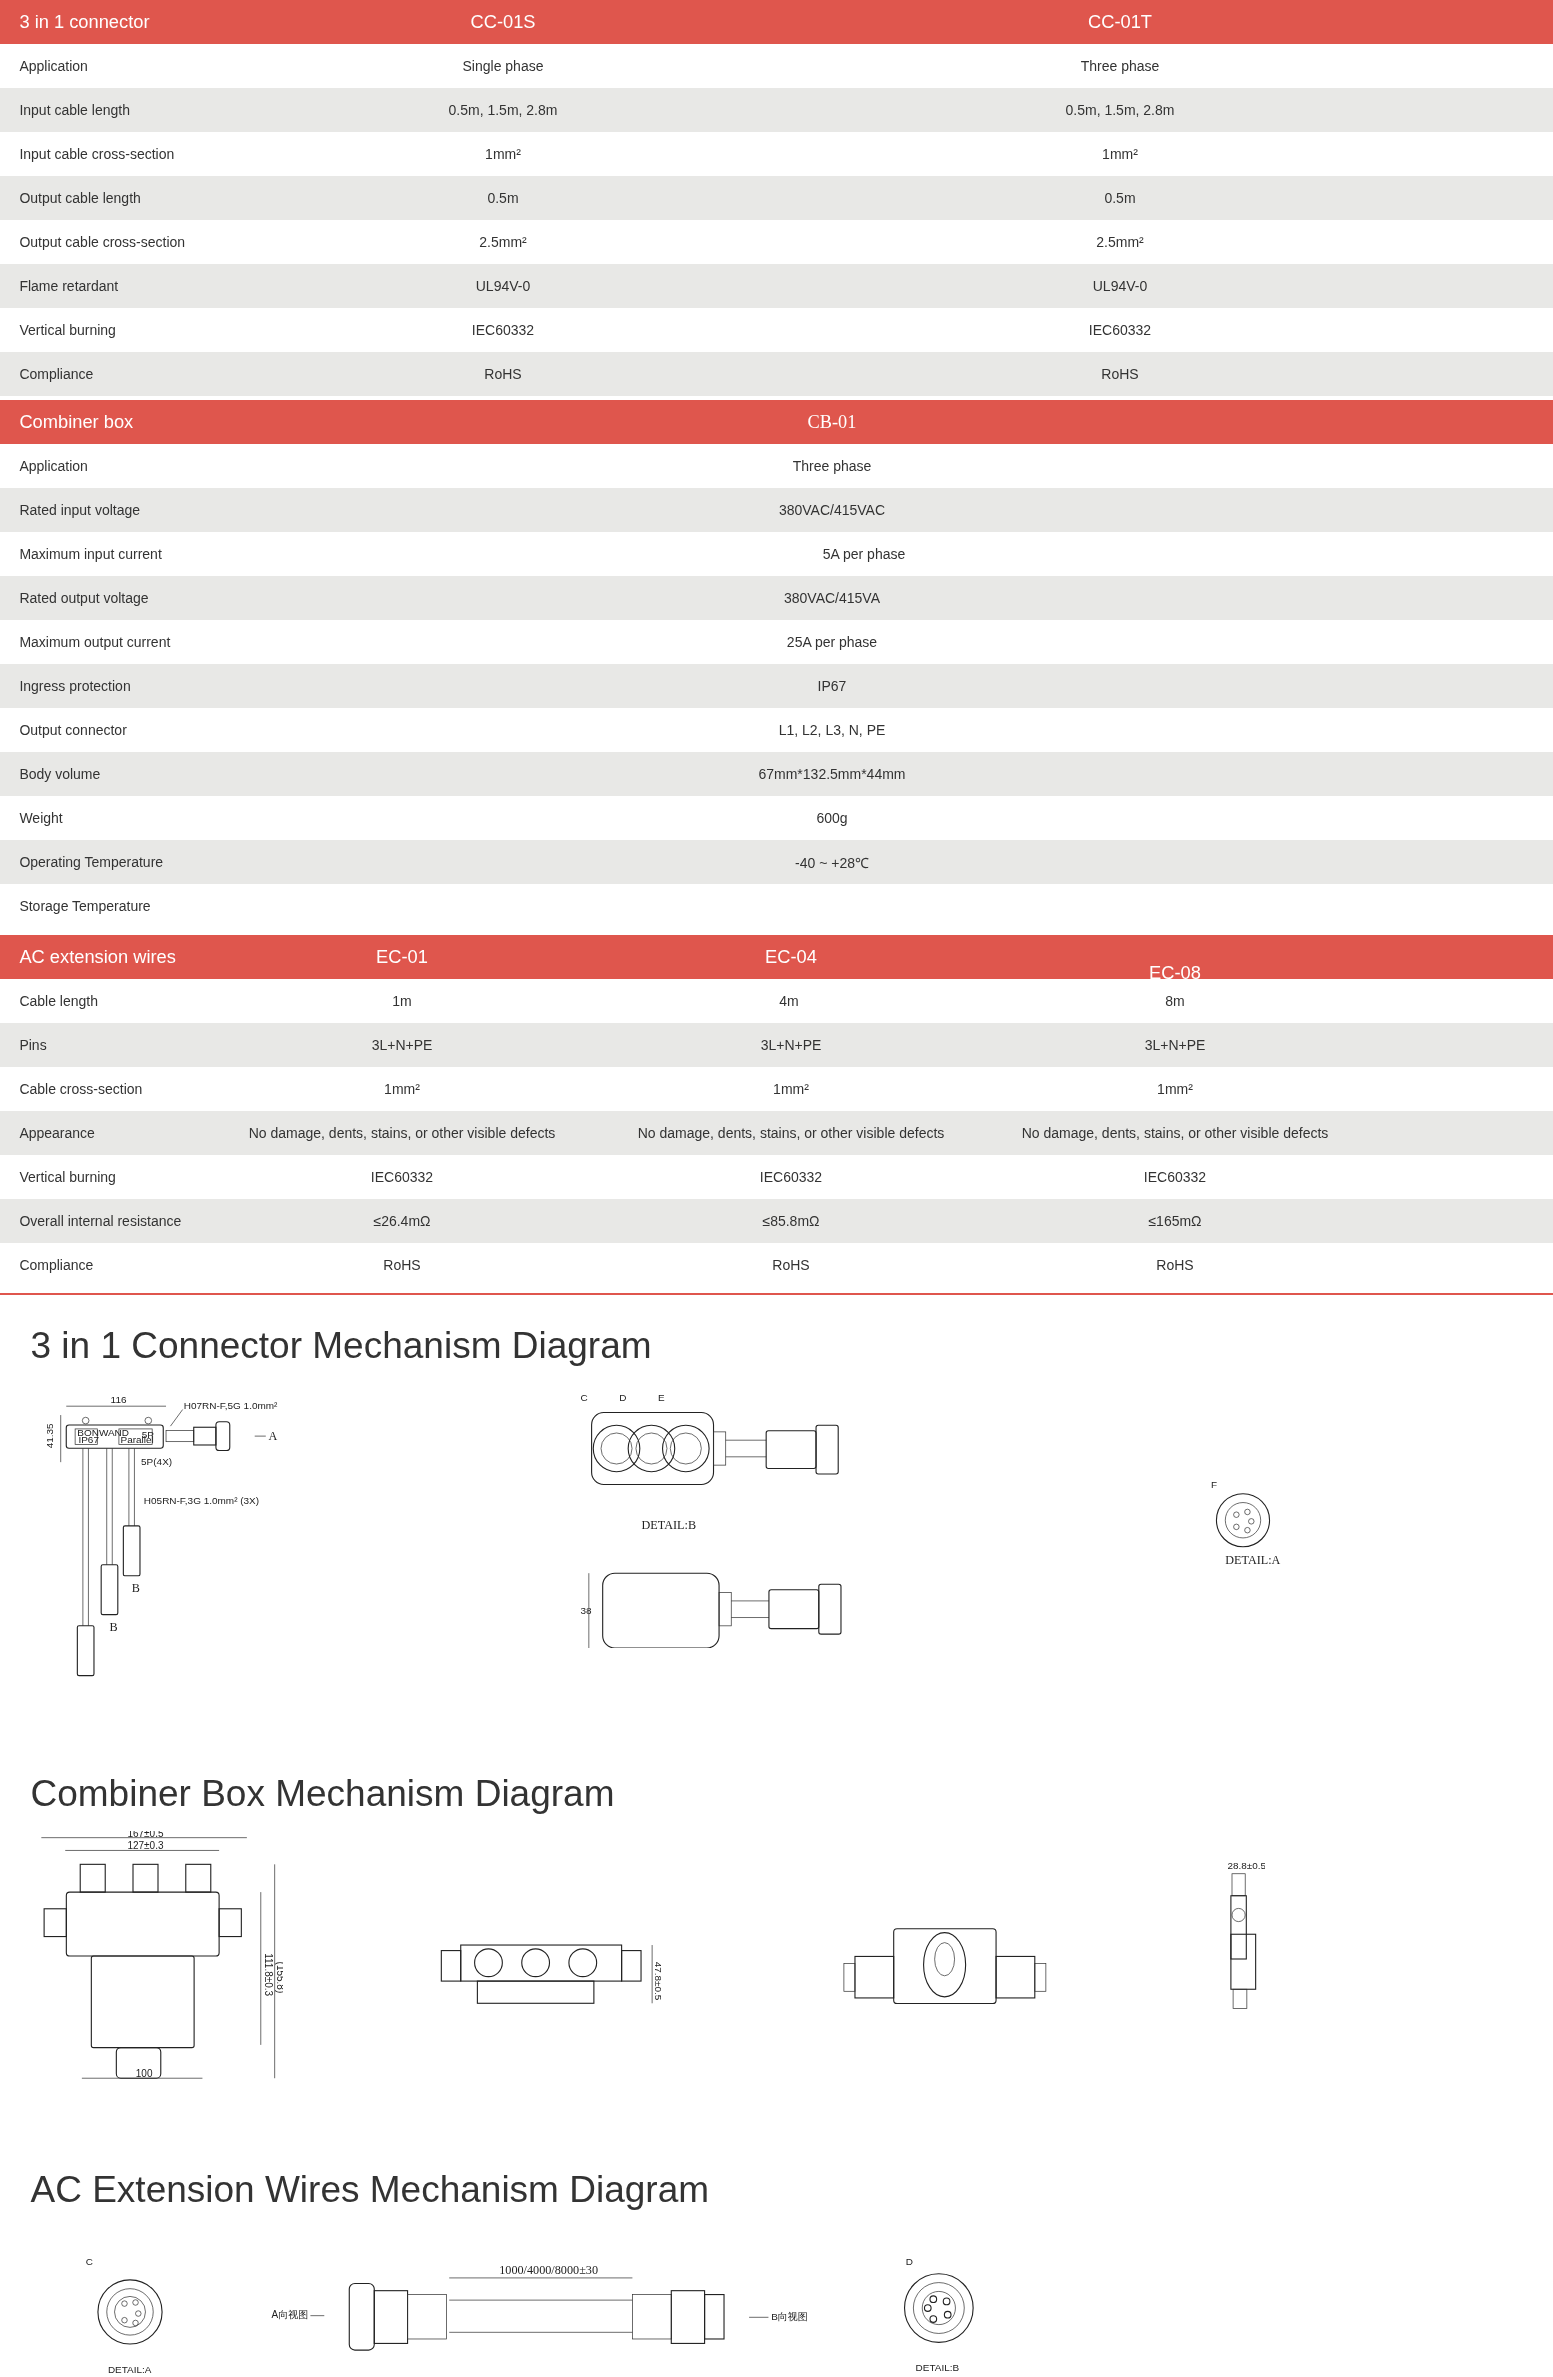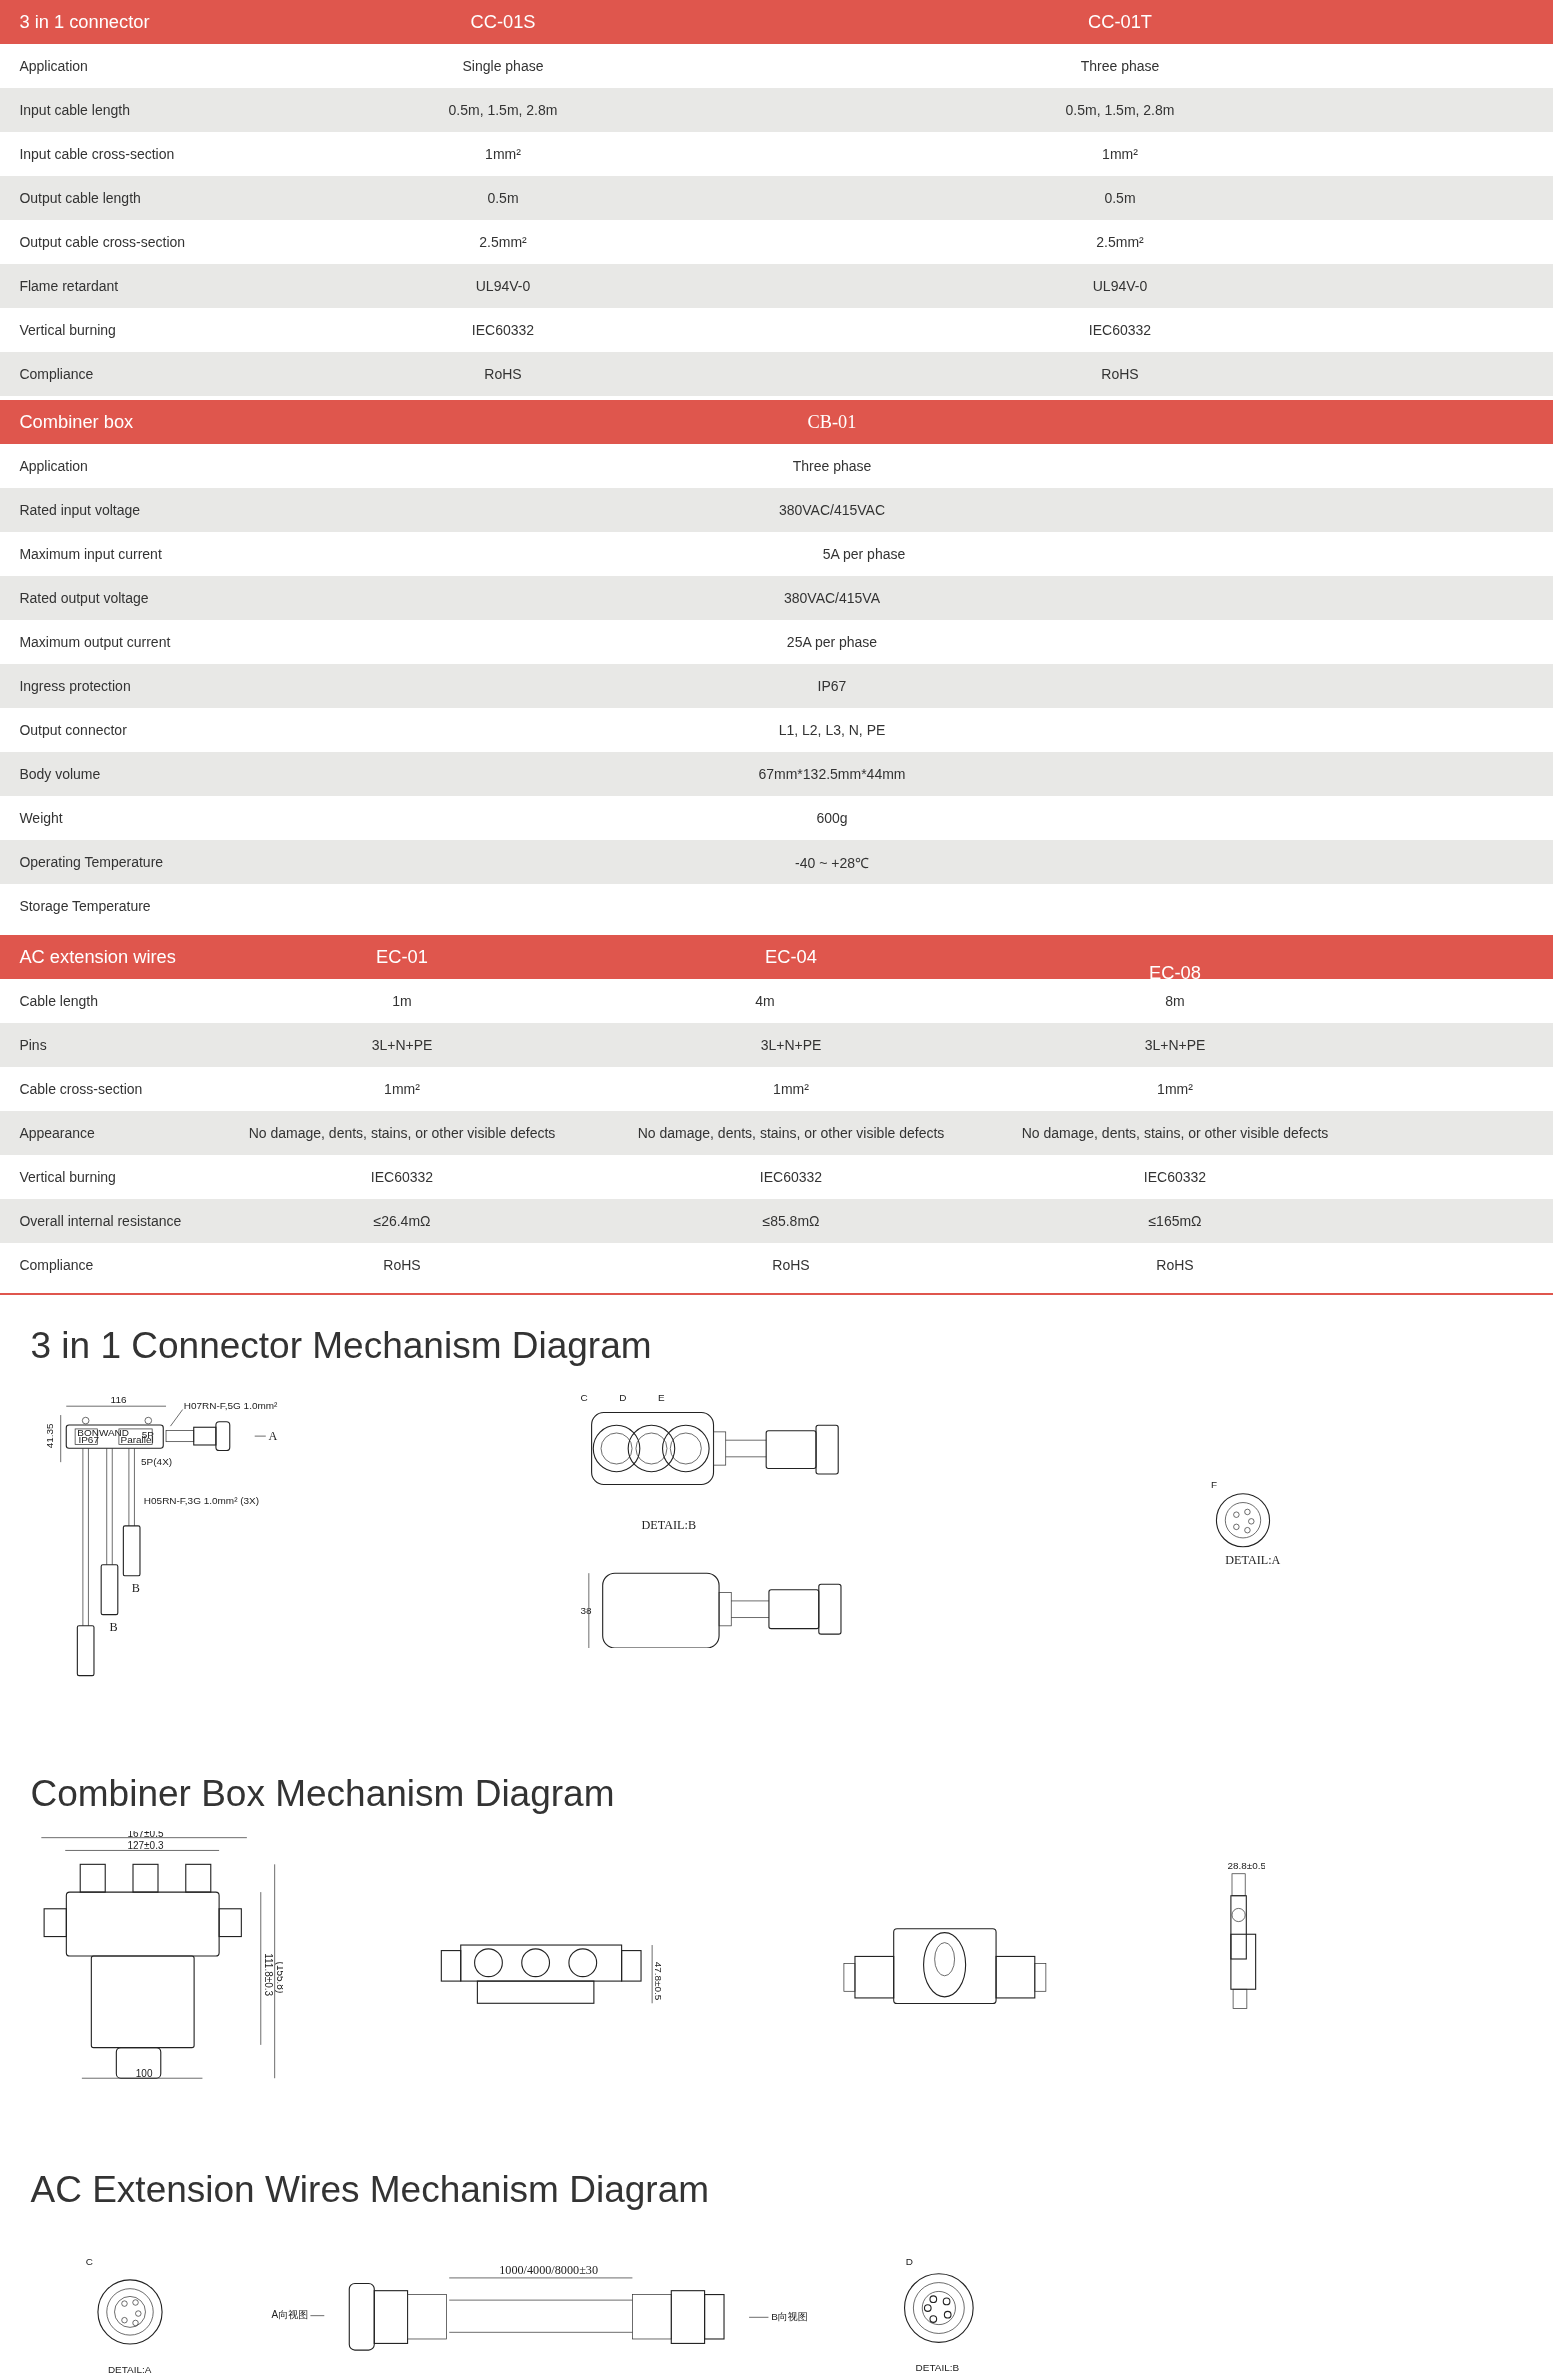--- a/index.html
+++ b/index.html
@@ -130,21 +130,21 @@
   <div class="hdr">
     <div class="cell label">AC extension wires</div>
     <div class="cell center" style="left:402px;">EC-01</div>
     <div class="cell center" style="left:791px;">EC-04</div>
     <div class="cell center" style="left:1175px;margin-top:16px;">EC-08</div>
   </div>
   <div id="ext-rows">
       <div class="row">
         <div class="cell label">Cable length</div>
         <div class="cell center" style="left: 402px;">1m</div>
-        <div class="cell center" style="left: 765px;">4m</div>
+        <div class="cell center" style="left: 789px;">4m</div>
         <div class="cell center" style="left: 1175px;">8m</div>
       </div>
       <div class="row alt">
         <div class="cell label">Pins</div>
         <div class="cell center" style="left: 402px;">3L+N+PE</div>
         <div class="cell center" style="left: 791px;">3L+N+PE</div>
         <div class="cell center" style="left: 1175px;">3L+N+PE</div>
       </div>
       <div class="row">
         <div class="cell label">Cable cross-section</div>

